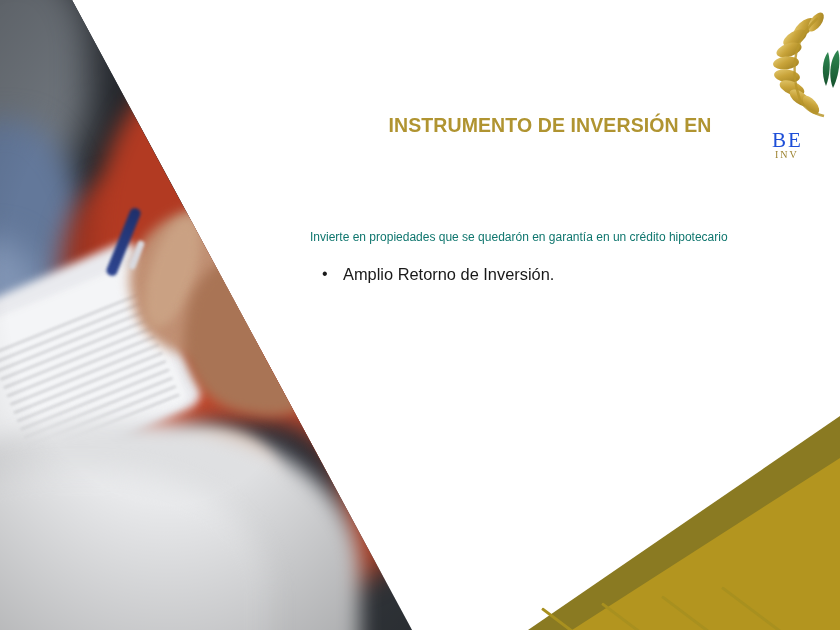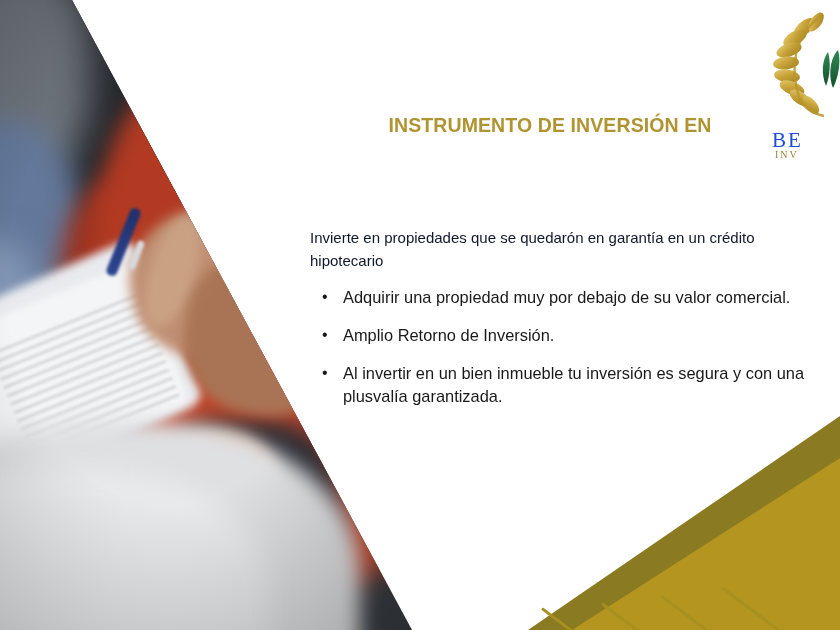--- a/index.html
+++ b/index.html
@@ -219,23 +219,23 @@
   }
 
   
   #body-block {
     position: absolute;
     left: 310px;
     top: 226px;
     width: 514px;
   }
   .para {
-    font-size: 15px;
+    font-size: 12px;
     line-height: 23px;
-    color: #0f172a;
+    color: #0f766e;
     margin-bottom: 14px;
   }
   .para.tight { margin-bottom: 12px; }
   ul.bullets {
     margin: 0;
     padding: 0;
     list-style: none;
   }
   ul.bullets li {
     position: relative;
@@ -352,23 +352,21 @@
     </div>
   </div>
 
   <div id="title-block">
     <div class="title-line" style="color: rgb(176, 148, 49);">INSTRUMENTO DE INVERSIÓN EN</div>
   </div>
 
   <div id="body-block">
     <div class="para">Invierte en propiedades que se quedarón en garantía en un crédito hipotecario</div>
     <ul class="bullets">
-      <li>Adquirir una propiedad muy por debajo de su valor comercial.</li>
       <li>Amplio Retorno de Inversión.</li>
-      <li>Al  invertir en un bien inmueble tu inversión es segura y con una plusvalía garantizada.</li>
     </ul>
   </div>
 
   <div id="logo">
     <svg width="96" height="112" viewBox="0 0 96 112">
       <defs>
         <linearGradient id="goldgrad" x1="0" y1="0" x2="1" y2="1">
           <stop offset="0%" stop-color="#e8cf78"></stop>
           <stop offset="45%" stop-color="#c9a43a"></stop>
           <stop offset="100%" stop-color="#9c7d1e"></stop>

